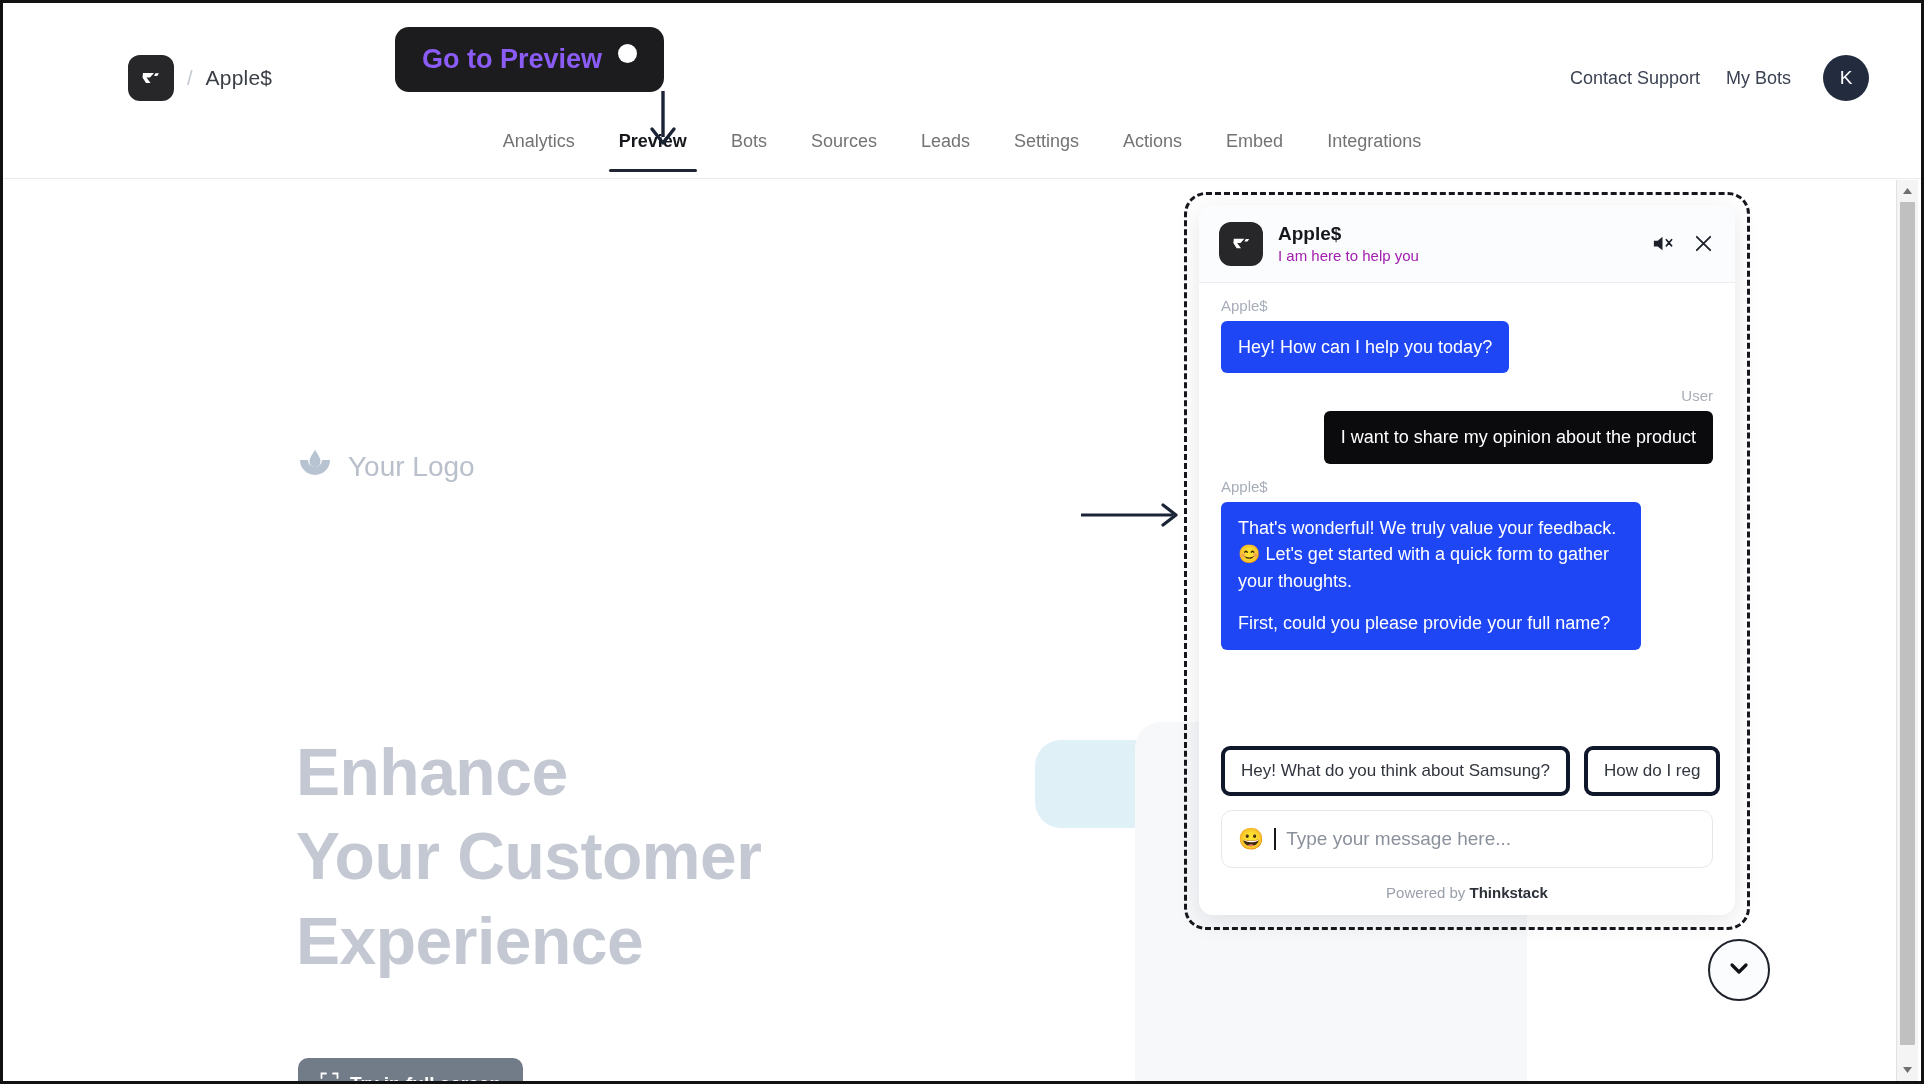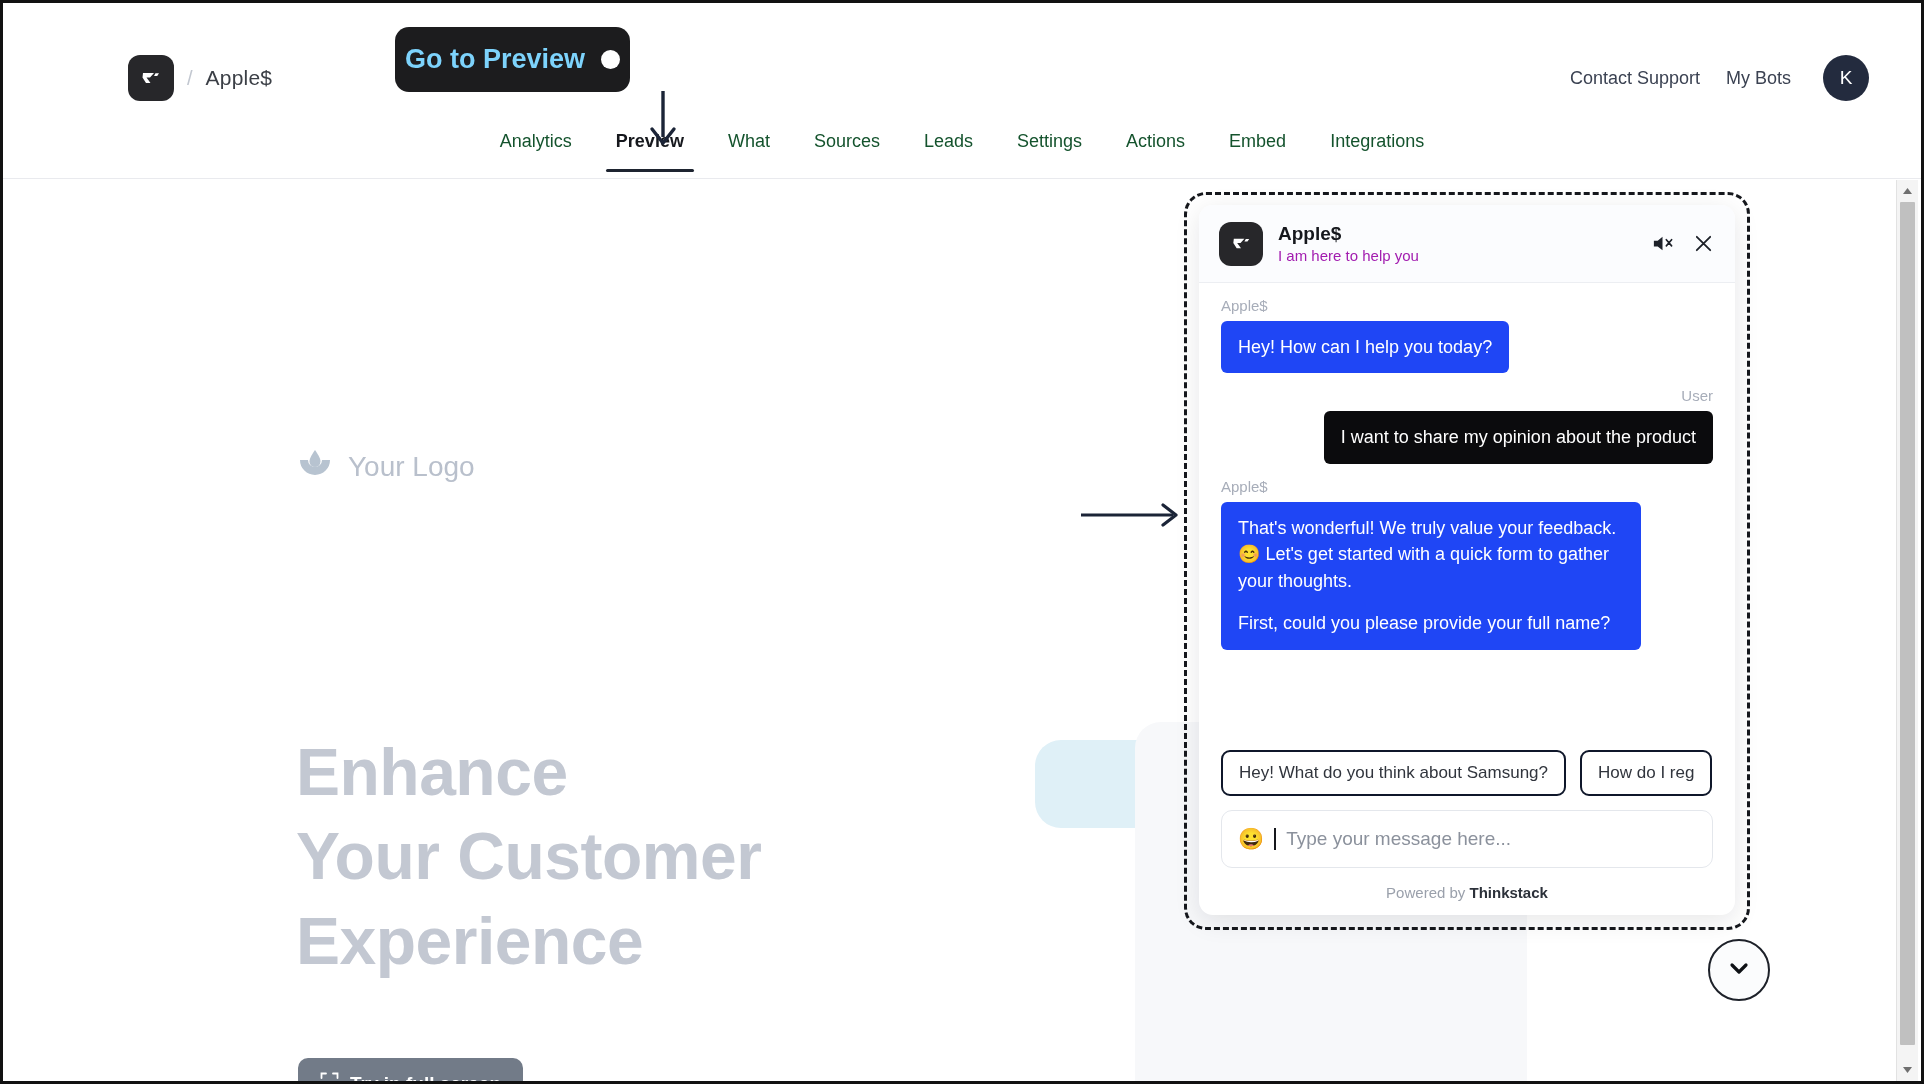--- a/index.html
+++ b/index.html
@@ -52,21 +52,21 @@
 
   
   .tabs {
     position: absolute; left: 0; top: 124px;
     width: 1918px;
     display: flex; justify-content: center; gap: 0;
   }
   .tab {
     position: relative;
     padding: 4px 22px 20px 22px;
-    font-size: 18px; color: #14532d; white-space: nowrap; cursor: pointer;
+    font-size: 18px; color: #737373; white-space: nowrap; cursor: pointer;
   }
   .tab.active { color: #16181d; font-weight: 600; }
   .tab.active::after {
     content: ""; position: absolute; left: 12px; right: 12px; bottom: 0;
     height: 3px; background: #1e2430; border-radius: 2px;
   }
 
   
   .stage {
     position: absolute; left: 0; top: 189px;
@@ -107,25 +107,25 @@
   }
   .gray-card {
     position: absolute; left: 1132px; top: 530px;
     width: 392px; height: 480px;
     background: #f7f8fa; border-radius: 26px;
   }
 
   
   .callout {
     position: absolute;
-    background: #1c1c1e; color: #7dd3fc;
+    background: #1c1c1e; color: #8b5cf6;
     border-radius: 14px;
-    display: flex; align-items: center; gap: 16px;
+    display: flex; align-items: flex-start; gap: 16px;
     font-size: 27px; font-weight: 700;
-    padding: 17px 10px;
+    padding: 17px 27px;
     white-space: nowrap;
     z-index: 40;
   }
   .callout .dot {
     width: 19px; height: 19px; border-radius: 50%; background: #ffffff;
     flex: 0 0 auto;
   }
   #callout-preview { left: 392px; top: 24px; }
   #callout-chat { left: 743px; top: 478px; }
 
@@ -181,21 +181,21 @@
   .bubble.me  { background: #0b0b0d; color: #ffffff; }
   .msg-row.user { text-align: right; }
   .bubble p + p { margin-top: 16px; }
 
   .chips {
     flex: 0 0 auto;
     display: flex; gap: 14px; padding: 8px 22px 0 22px;
     overflow: hidden; white-space: nowrap;
   }
   .chip {
-    border: 2px solid #0f172a; border-radius: 9px;
+    border: 4px solid #0f172a; border-radius: 9px;
     background: #ffffff; color: #31353d;
     padding: 11px 16px; font-size: 17px;
     flex: 0 0 auto; cursor: pointer;
   }
   .w-input-wrap { flex: 0 0 auto; padding: 14px 22px 6px 22px; }
   .w-input {
     border: 1px solid #e4e7ec; border-radius: 11px;
     height: 58px; display: flex; align-items: center; gap: 10px;
     padding: 0 16px; background: #ffffff; cursor: text;
   }
@@ -250,21 +250,21 @@
 
     <div class="topright">
       <a href="#">Contact Support</a>
       <a href="#">My Bots</a>
       <div class="avatar">K</div>
     </div>
 
     <div class="tabs">
       <div class="tab">Analytics</div>
       <div class="tab active">Preview</div>
-      <div class="tab">What</div>
+      <div class="tab">Bots</div>
       <div class="tab">Sources</div>
       <div class="tab">Leads</div>
       <div class="tab">Settings</div>
       <div class="tab">Actions</div>
       <div class="tab">Embed</div>
       <div class="tab">Integrations</div>
     </div>
   </div>
 
   <div class="stage">

